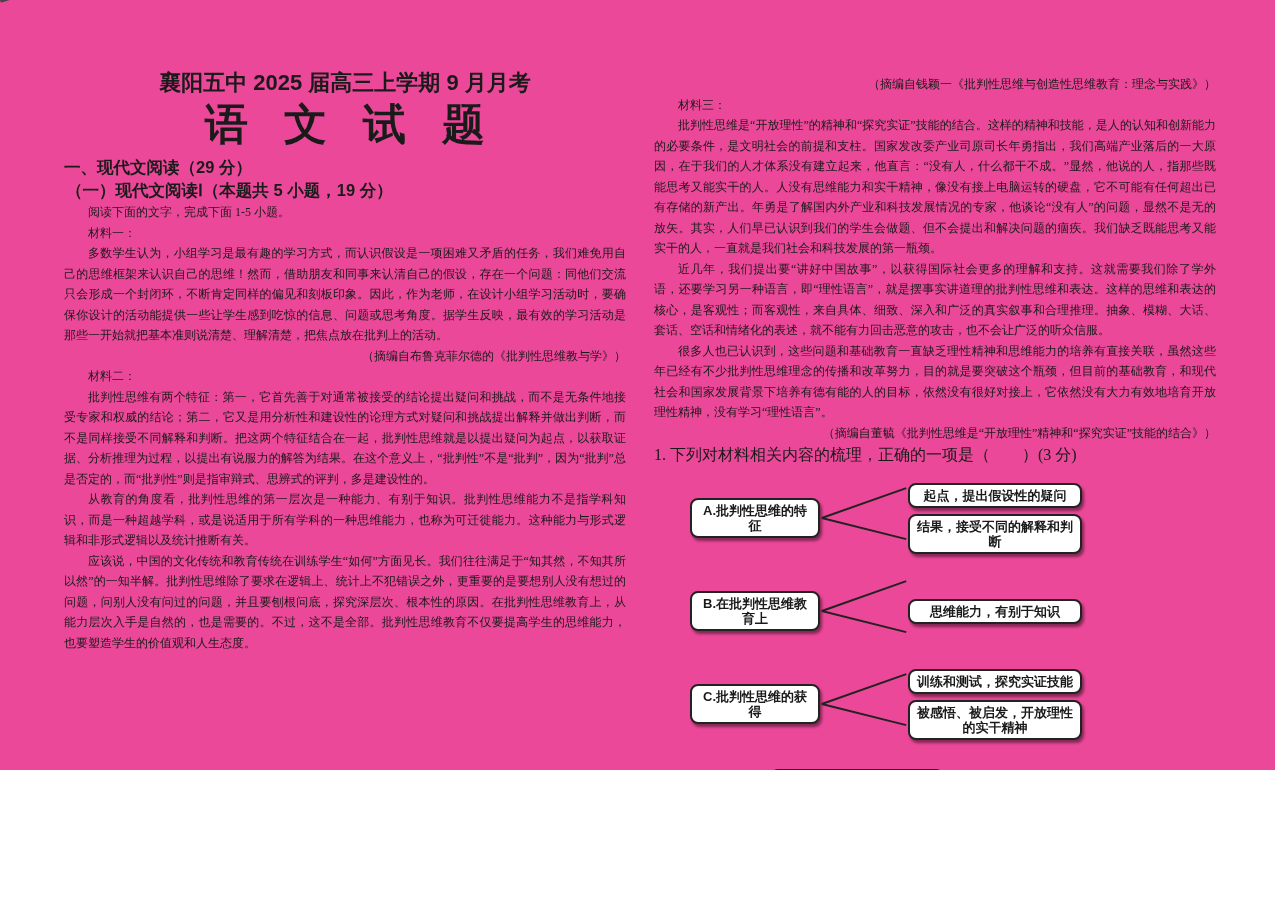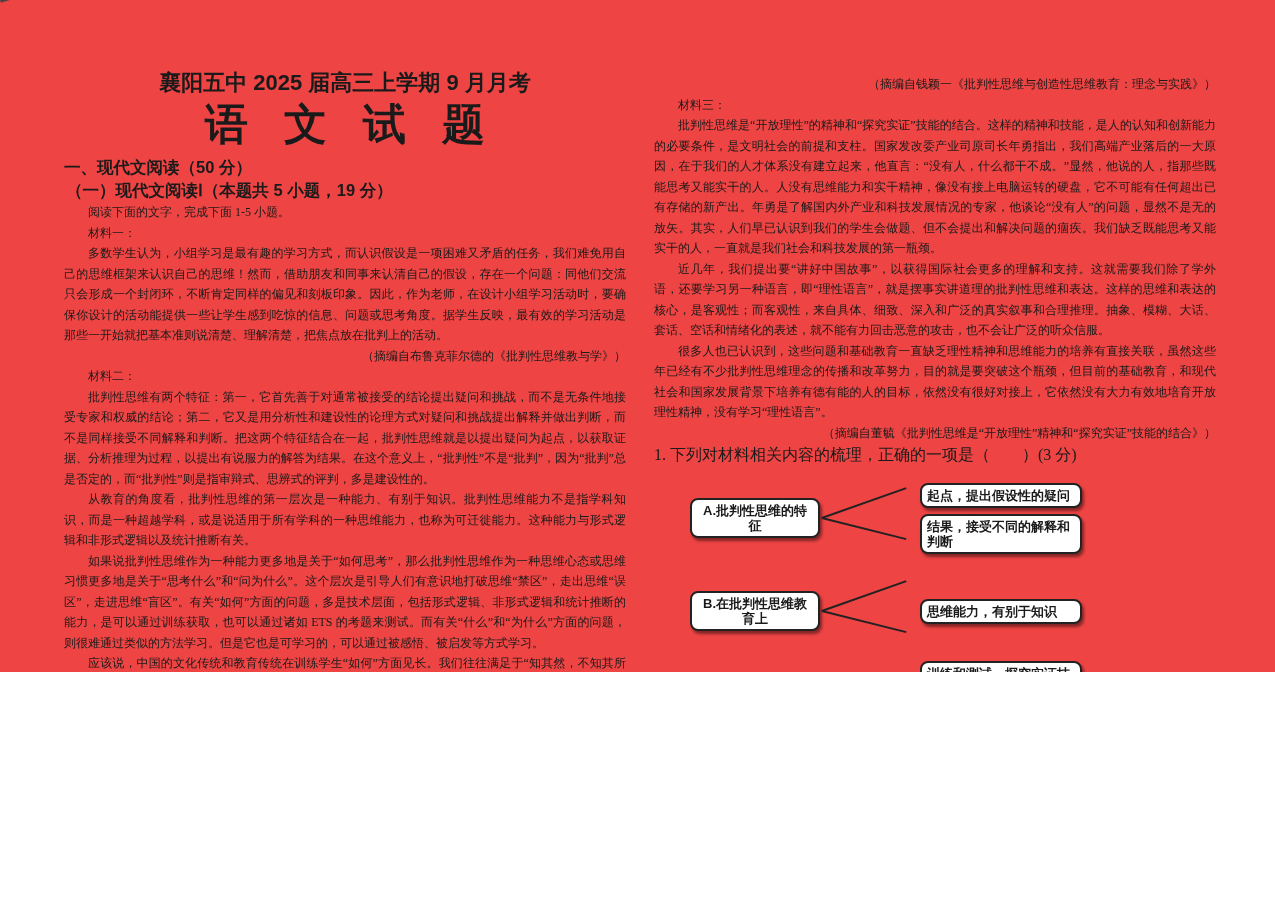--- a/index.html
+++ b/index.html
@@ -1,20 +1,20 @@
 <!DOCTYPE html>
 <html><head>
 <meta charset="utf-8">
 <style>
   html, body { margin: 0; padding: 0; }
   .page {
     position: relative;
     width: 1275px;
-    height: 672px;
-    background: #ef4444;
+    height: 770px;
+    background: #ec4899;
     color: #1a1a1a;
     font-family: "Liberation Serif", serif;
     overflow: hidden;
   }
   .col { position: absolute; }
   .col-left  { left: 64px;  top: 70px; width: 562px; }
   .col-right { left: 654px; top: 74px; width: 562px; }
 
   .school-title {
     text-align: center;
@@ -70,52 +70,51 @@
   .dleft {
     flex: none;
     width: 130px;
     text-align: center;
     margin-left: 8px;
   }
   .dconn { flex: none; width: 88px; align-self: stretch; }
   .dconn svg { width: 100%; height: 100%; display: block; }
   .dconn line { stroke: #222; stroke-width: 2; vector-effect: non-scaling-stroke; }
   .dstack { flex: none; width: 174px; display: flex; flex-direction: column; gap: 6px; }
-  .dright { text-align: left; margin-left: 12px; }
+  .dright { text-align: center; }
 
   .scan-artifact {
     position: absolute; left: 0; top: 0;
     width: 12px; height: 3px;
     background: #444;
     transform: rotate(-18deg);
     transform-origin: left top;
   }
 </style>
 </head>
 <body>
 
 <div class="page">
   <div class="scan-artifact"></div>
 
   <div class="col col-left">
     <div class="school-title">襄阳五中 2025 届高三上学期 9 月月考</div>
     <div class="exam-title">语 文 试 题</div>
 
-    <div class="sec-h">一、现代文阅读（50 分）</div>
+    <div class="sec-h">一、现代文阅读（29 分）</div>
     <div class="sec-h sec-h2">（一）现代文阅读Ⅰ（本题共 5 小题，19 分）</div>
     <p class="bodyline label-line">阅读下面的文字，完成下面 1-5 小题。</p>
 
     <p class="bodyline label-line">材料一：</p>
     <p class="para">多数学生认为，小组学习是最有趣的学习方式，而认识假设是一项困难又矛盾的任务，我们难免用自己的思维框架来认识自己的思维！然而，借助朋友和同事来认清自己的假设，存在一个问题：同他们交流只会形成一个封闭环，不断肯定同样的偏见和刻板印象。因此，作为老师，在设计小组学习活动时，要确保你设计的活动能提供一些让学生感到吃惊的信息、问题或思考角度。据学生反映，最有效的学习活动是那些一开始就把基本准则说清楚、理解清楚，把焦点放在批判上的活动。</p>
     <p class="attr">（摘编自布鲁克菲尔德的《批判性思维教与学》）</p>
 
     <p class="bodyline label-line">材料二：</p>
     <p class="para">批判性思维有两个特征：第一，它首先善于对通常被接受的结论提出疑问和挑战，而不是无条件地接受专家和权威的结论；第二，它又是用分析性和建设性的论理方式对疑问和挑战提出解释并做出判断，而不是同样接受不同解释和判断。把这两个特征结合在一起，批判性思维就是以提出疑问为起点，以获取证据、分析推理为过程，以提出有说服力的解答为结果。在这个意义上，“批判性”不是“批判”，因为“批判”总是否定的，而“批判性”则是指审辩式、思辨式的评判，多是建设性的。</p>
     <p class="para">从教育的角度看，批判性思维的第一层次是一种能力、有别于知识。批判性思维能力不是指学科知识，而是一种超越学科，或是说适用于所有学科的一种思维能力，也称为可迁徙能力。这种能力与形式逻辑和非形式逻辑以及统计推断有关。</p>
-    <p class="para">如果说批判性思维作为一种能力更多地是关于“如何思考”，那么批判性思维作为一种思维心态或思维习惯更多地是关于“思考什么”和“问为什么”。这个层次是引导人们有意识地打破思维“禁区”，走出思维“误区”，走进思维“盲区”。有关“如何”方面的问题，多是技术层面，包括形式逻辑、非形式逻辑和统计推断的能力，是可以通过训练获取，也可以通过诸如 ETS 的考题来测试。而有关“什么”和“为什么”方面的问题，则很难通过类似的方法学习。但是它也是可学习的，可以通过被感悟、被启发等方式学习。</p>
     <p class="para">应该说，中国的文化传统和教育传统在训练学生“如何”方面见长。我们往往满足于“知其然，不知其所以然”的一知半解。批判性思维除了要求在逻辑上、统计上不犯错误之外，更重要的是要想别人没有想过的问题，问别人没有问过的问题，并且要刨根问底，探究深层次、根本性的原因。在批判性思维教育上，从能力层次入手是自然的，也是需要的。不过，这不是全部。批判性思维教育不仅要提高学生的思维能力，也要塑造学生的价值观和人生态度。</p>
   </div>
 
   <div class="col col-right">
     <p class="attr">（摘编自钱颖一《批判性思维与创造性思维教育：理念与实践》）</p>
 
     <p class="bodyline label-line">材料三：</p>
     <p class="para">批判性思维是“开放理性”的精神和“探究实证”技能的结合。这样的精神和技能，是人的认知和创新能力的必要条件，是文明社会的前提和支柱。国家发改委产业司原司长年勇指出，我们高端产业落后的一大原因，在于我们的人才体系没有建立起来，他直言：“没有人，什么都干不成。”显然，他说的人，指那些既能思考又能实干的人。人没有思维能力和实干精神，像没有接上电脑运转的硬盘，它不可能有任何超出已有存储的新产出。年勇是了解国内外产业和科技发展情况的专家，他谈论“没有人”的问题，显然不是无的放矢。其实，人们早已认识到我们的学生会做题、但不会提出和解决问题的痼疾。我们缺乏既能思考又能实干的人，一直就是我们社会和科技发展的第一瓶颈。</p>
     <p class="para">近几年，我们提出要“讲好中国故事”，以获得国际社会更多的理解和支持。这就需要我们除了学外语，还要学习另一种语言，即“理性语言”，就是摆事实讲道理的批判性思维和表达。这样的思维和表达的核心，是客观性；而客观性，来自具体、细致、深入和广泛的真实叙事和合理推理。抽象、模糊、大话、套话、空话和情绪化的表述，就不能有力回击恶意的攻击，也不会让广泛的听众信服。</p>
     <p class="para">很多人也已认识到，这些问题和基础教育一直缺乏理性精神和思维能力的培养有直接关联，虽然这些年已经有不少批判性思维理念的传播和改革努力，目的就是要突破这个瓶颈，但目前的基础教育，和现代社会和国家发展背景下培养有德有能的人的目标，依然没有很好对接上，它依然没有大力有效地培育开放理性精神，没有学习“理性语言”。</p>

